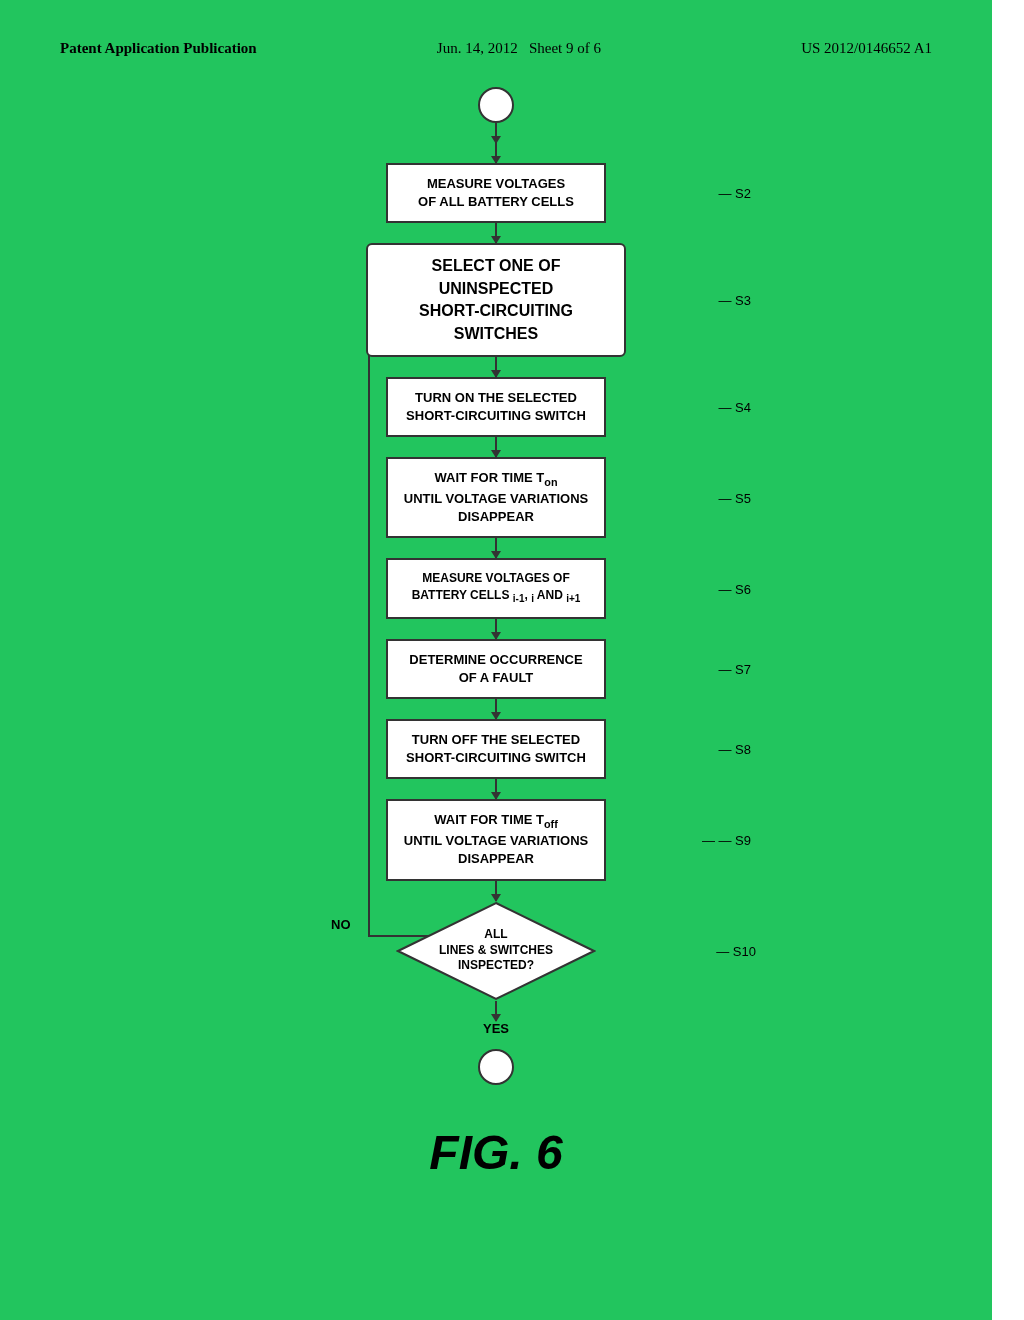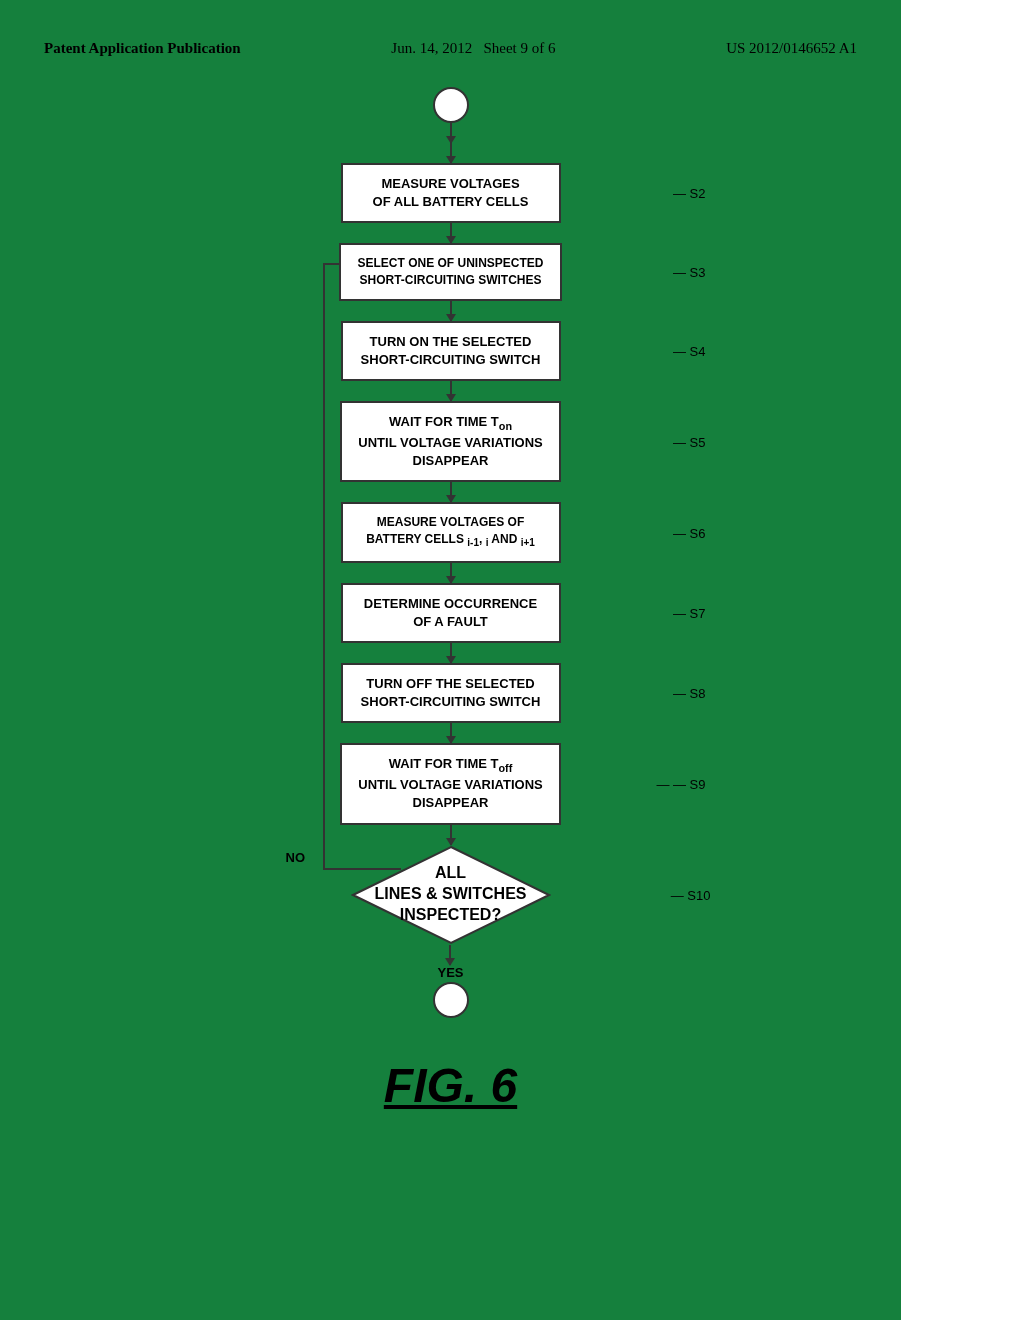--- a/index.html
+++ b/index.html
@@ -5,24 +5,24 @@
     * { box-sizing: border-box; margin: 0; padding: 0; }
     body {
       background: #fff;
       font-family: 'Times New Roman', Times, serif;
       width: 1024px;
       min-height: 1320px;
       position: relative;
     }
 
     .page {
-      width: 901px;
+      width: 992px;
       min-height: 1320px;
-      background: #15803d;
-      padding: 40px 44px;
+      background: #22c55e;
+      padding: 40px 60px;
       position: relative;
     }
 
     .header {
       display: flex;
       justify-content: space-between;
       align-items: flex-start;
       margin-bottom: 30px;
       font-size: 15px;
     }
@@ -68,21 +68,21 @@
       position: absolute;
       top: 0; left: 0;
       width: 100%;
       height: 100%;
     }
 
     .diamond-text {
       position: relative;
       z-index: 1;
       text-align: center;
-      font-size: 16px;
+      font-size: 12px;
       font-weight: bold;
       font-family: Arial, sans-serif;
       line-height: 1.3;
     }
 
     .circle {
       width: 36px;
       height: 36px;
       border-radius: 50%;
       border: 2px solid #333;
@@ -119,21 +119,20 @@
       border-top: 8px solid #333;
     }
 
     .fig-label {
       text-align: center;
       font-size: 48px;
       font-weight: bold;
       font-style: italic;
       font-family: Arial, sans-serif;
       margin-top: 40px;
-      text-decoration: underline;
     }
 
     .flowchart-wrapper {
       display: flex;
       flex-direction: column;
       align-items: center;
       position: relative;
     }
 
     .step-row {
@@ -187,21 +186,21 @@
         <div class="step-row">
           <div class="box">MEASURE VOLTAGES<br>OF ALL BATTERY CELLS</div>
           <div class="step-label">— S2</div>
         </div>
 
         <div style="display:flex; justify-content:center;">
           <div class="arrow-down" style="height:20px;"></div>
         </div>
 
         <div class="step-row">
-          <div class="box" style="font-size:12px;">SELECT ONE OF UNINSPECTED<br>SHORT-CIRCUITING SWITCHES</div>
+          <div class="box" style="font-size:16px;border-radius:6px;">SELECT ONE OF UNINSPECTED<br>SHORT-CIRCUITING SWITCHES</div>
           <div class="step-label">— S3</div>
         </div>
 
         <div style="display:flex; justify-content:center;">
           <div class="arrow-down" style="height:20px;"></div>
         </div>
 
         <div class="step-row">
           <div class="box">TURN ON THE SELECTED<br>SHORT-CIRCUITING SWITCH</div>
           <div class="step-label">— S4</div>
@@ -261,21 +260,21 @@
             <svg viewBox="0 0 200 100" xmlns="http://www.w3.org/2000/svg">
               <polygon points="100,2 198,50 100,98 2,50" fill="white" stroke="#333" stroke-width="2"></polygon>
             </svg>
             <div class="diamond-text">ALL<br>LINES &amp; SWITCHES<br>INSPECTED?</div>
           </div>
           <div class="step-label" style="right:-60px;">— S10</div>
         </div>
 
         <div style="display:flex; justify-content:center; flex-direction:column; align-items:center;">
           <div class="arrow-down" style="height:20px;"></div>
-          <div style="font-size:13px; font-family:Arial,sans-serif; font-weight:bold; margin-bottom:2px;">YES</div>
+          <div style="font-size:13px; font-family:Arial,sans-serif; font-weight:bold; margin-bottom:13px;">YES</div>
         </div>
 
         <div style="display:flex; justify-content:center;">
           <div class="circle"></div>
         </div>
 
       </div>
     </div>
   </div>
 

